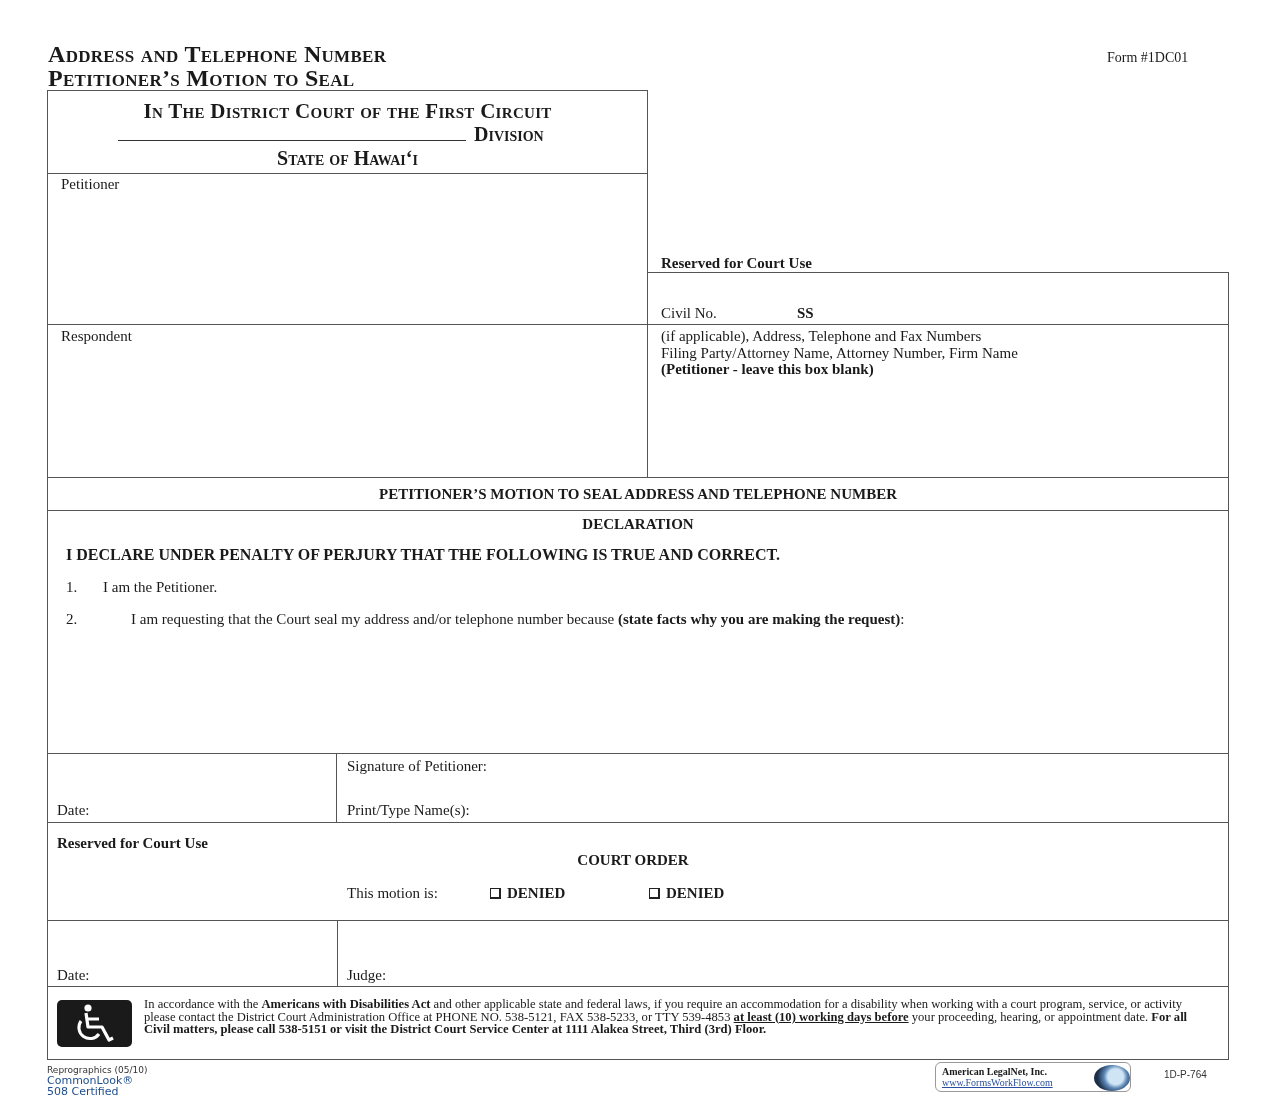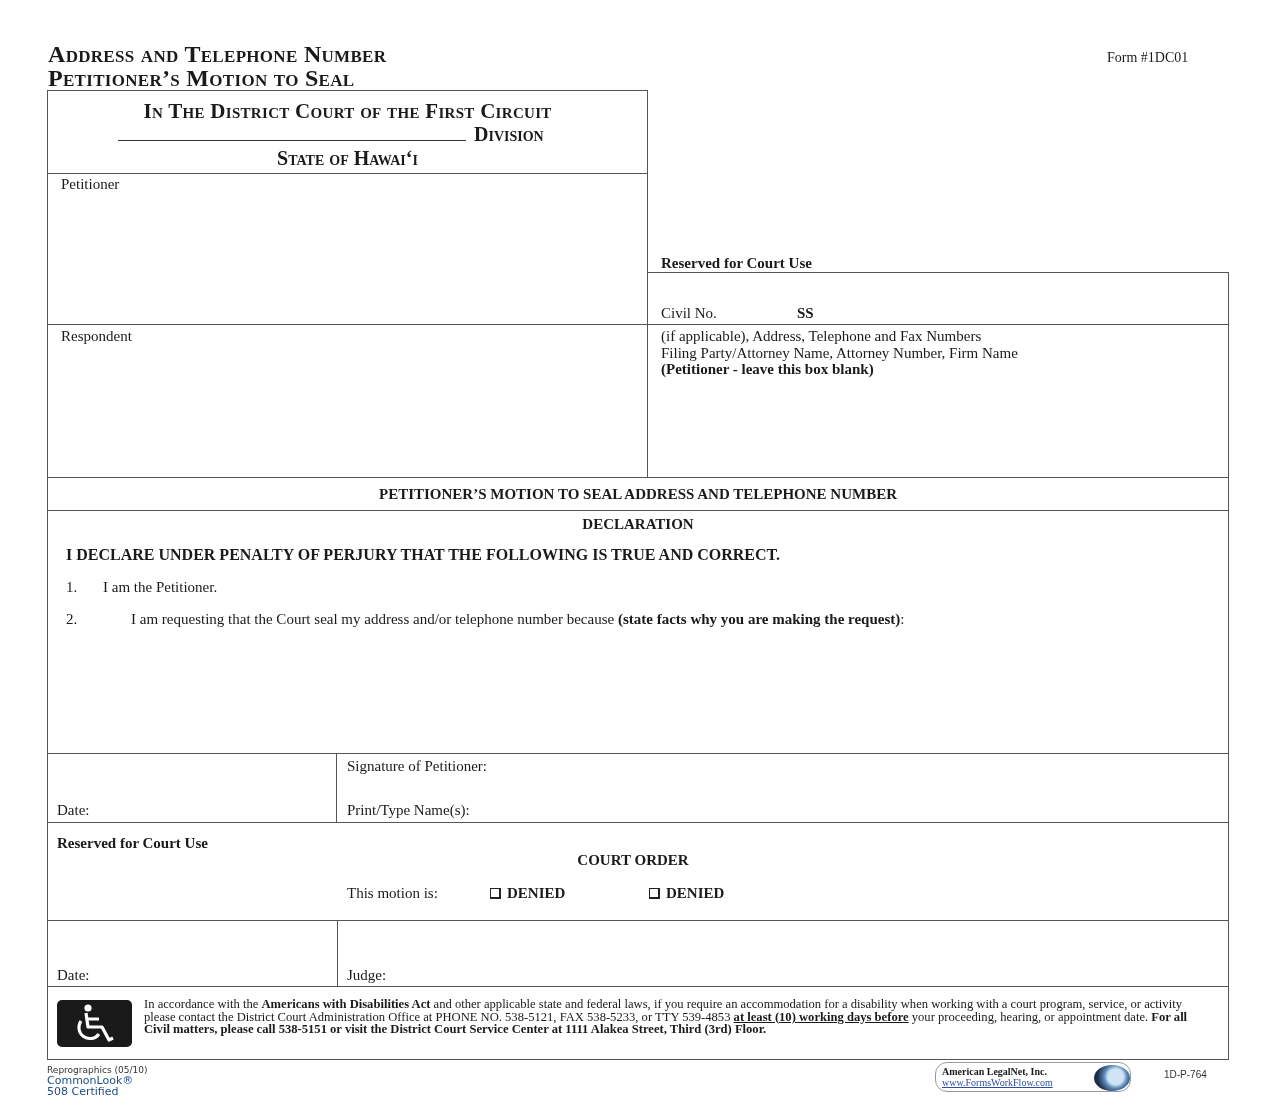--- a/index.html
+++ b/index.html
@@ -23,21 +23,21 @@
 
     .checkbox { display: inline-block; width: 11px; height: 11px; border: 1.5px solid #222; border-right-width: 2.5px; border-bottom-width: 2.5px; margin-right: 6px; vertical-align: -1px; cursor: pointer; }
 
     .ada-icon { left: 57px; top: 1000px; width: 75px; height: 47px; background: #1a1a1a; border-radius: 5px; }
     .ada-text { left: 144px; top: 998px; width: 1070px; font-size: 12.6px; line-height: 12.5px; }
     .ada-text u { }
 
     .footer-small { font-family: "DejaVu Sans", sans-serif; }
     .repro { left: 47px; top: 1065px; font-size: 9px; color: #333; }
     .commonlook { left: 47px; top: 1075px; font-size: 11px; color: #1f4e8c; font-family: "DejaVu Sans", sans-serif; line-height: 11px; }
-    .legalnet-box { left: 935px; top: 1062px; width: 196px; height: 30px; border: 1px solid #999; border-radius: 12px; }
+    .legalnet-box { left: 935px; top: 1062px; width: 196px; height: 30px; border: 1px solid #999; border-radius: 6px; }
     .legalnet-name { position: absolute; left: 6px; top: 3px; font-size: 10px; font-weight: bold; }
     .legalnet-url { position: absolute; left: 6px; top: 14px; font-size: 10px; color: #2a4fa0; text-decoration: underline; text-align: right; }
     .globe { position: absolute; left: 158px; top: 2px; width: 36px; height: 26px; border-radius: 50%; background: radial-gradient(circle at 60% 45%, #cfe4f5 0 30%, #5b86b5 45%, #1c2f4a 70%); }
     .form-code { left: 1164px; top: 1069px; font-size: 10px; font-family: Liberation Sans, sans-serif; color: #333; }
   </style>
 </head>
 <body>
 
 <div class="abs doc-title">
   <div>Address and Telephone Number</div>

